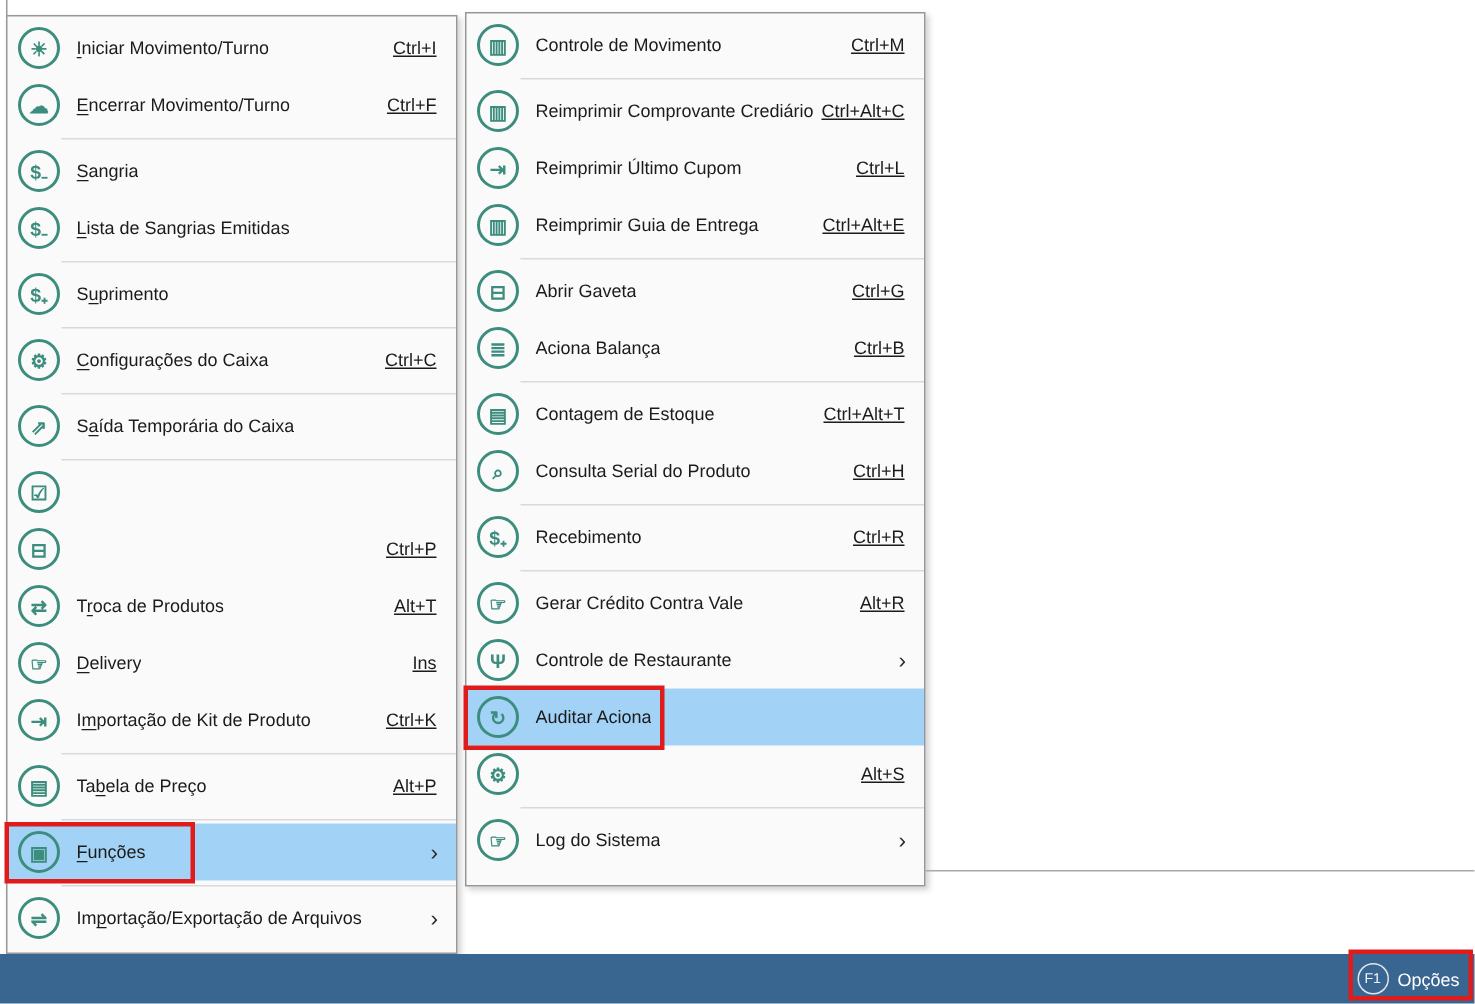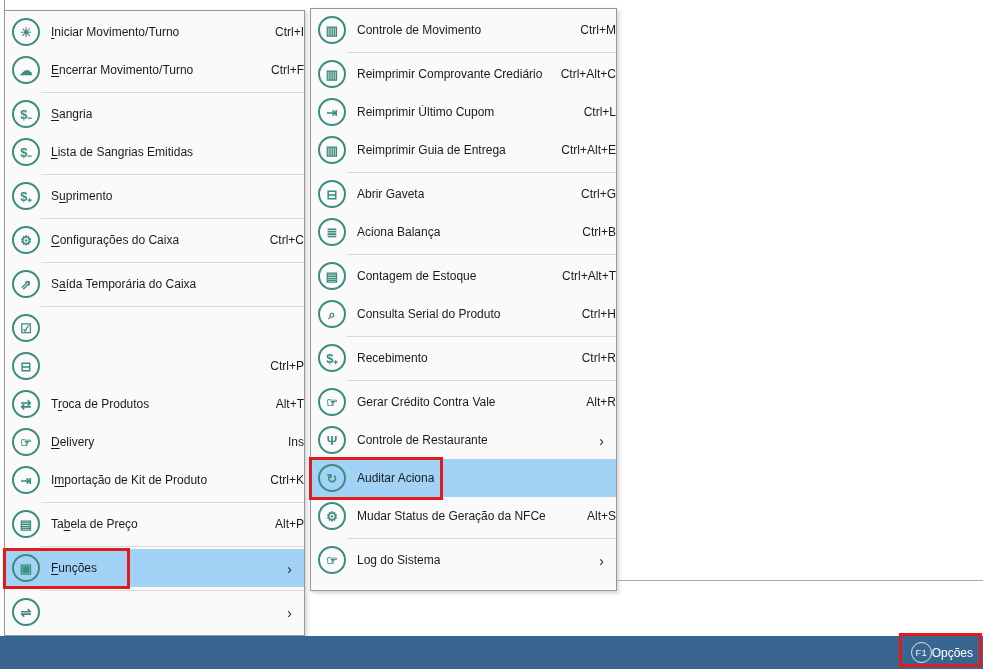--- a/index.html
+++ b/index.html
@@ -28,31 +28,31 @@
   }
   .mi.hl{background:#a2d3f7;}
   .ico{
     flex:0 0 auto;width:24px;height:24px;margin-left:7px;margin-right:11px;
     border:2px solid #3c8d7e;border-radius:50%;
     display:inline-flex;align-items:center;justify-content:center;
     color:#3c8d7e;font-size:13px;font-weight:bold;line-height:1;
   }
   .lbl{flex:0 1 auto;overflow:hidden;}
   .lbl u{text-decoration:underline;text-underline-offset:2px;}
-  .sc{margin-left:auto;flex:0 0 auto;}
+  .sc{margin-left:auto;padding-right:13px;flex:0 0 auto;text-decoration:underline;}
   .arr{margin-left:auto;padding-right:12px;font-size:15px;color:#2b2b2b;flex:0 0 auto;}
   .sep{height:6px;display:flex;align-items:center;}
   .sep::after{content:"";display:block;height:1px;background:#d9d9d9;margin-left:36px;width:100%;}
 
   .bottom-bar{
     position:absolute;left:0;top:636px;width:983px;height:33px;background:#396690;
     display:flex;align-items:center;justify-content:flex-end;
   }
   .opcoes-btn{
-    display:flex;align-items:center;color:#ffffff;
+    display:flex;align-items:center;gap:6px;color:#ffffff;
     margin-right:10px;cursor:default;
   }
   .f1-circle{
     width:19px;height:19px;border:1px solid #dfe7ee;border-radius:50%;
     display:inline-flex;align-items:center;justify-content:center;
     font-size:9.5px;color:#f2f5f8;
   }
   .opcoes-label{font-size:12px;}
 
   .redbox{
@@ -135,20 +135,21 @@
     </div>
     <div class="sep"></div>
     <div class="mi hl">
       <span class="ico">▣</span>
       <span class="lbl"><u>F</u>unções</span>
       <span class="arr">›</span>
     </div>
     <div class="sep"></div>
     <div class="mi">
       <span class="ico">⇌</span>
+      <span class="lbl">Im<u>p</u>ortação/Exportação de Arquivos</span>
       <span class="arr">›</span>
     </div>
   </div>
 
 <div class="menu sub" id="submenu">
     <div class="mi">
       <span class="ico">▥</span>
       <span class="lbl">Controle de Movimento</span>
       <span class="sc">Ctrl+M</span>
     </div>
@@ -206,21 +207,20 @@
       <span class="ico">Ψ</span>
       <span class="lbl">Controle de Restaurante</span>
       <span class="arr">›</span>
     </div>
     <div class="mi hl">
       <span class="ico">↻</span>
       <span class="lbl">Auditar Aciona</span>
     </div>
     <div class="mi">
       <span class="ico">⚙</span>
-      <span class="lbl">Mudar Status de Geração da NFCe</span>
       <span class="sc">Alt+S</span>
     </div>
     <div class="sep"></div>
     <div class="mi">
       <span class="ico">☞</span>
       <span class="lbl">Log do Sistema</span>
       <span class="arr">›</span>
     </div>
   </div>
 

